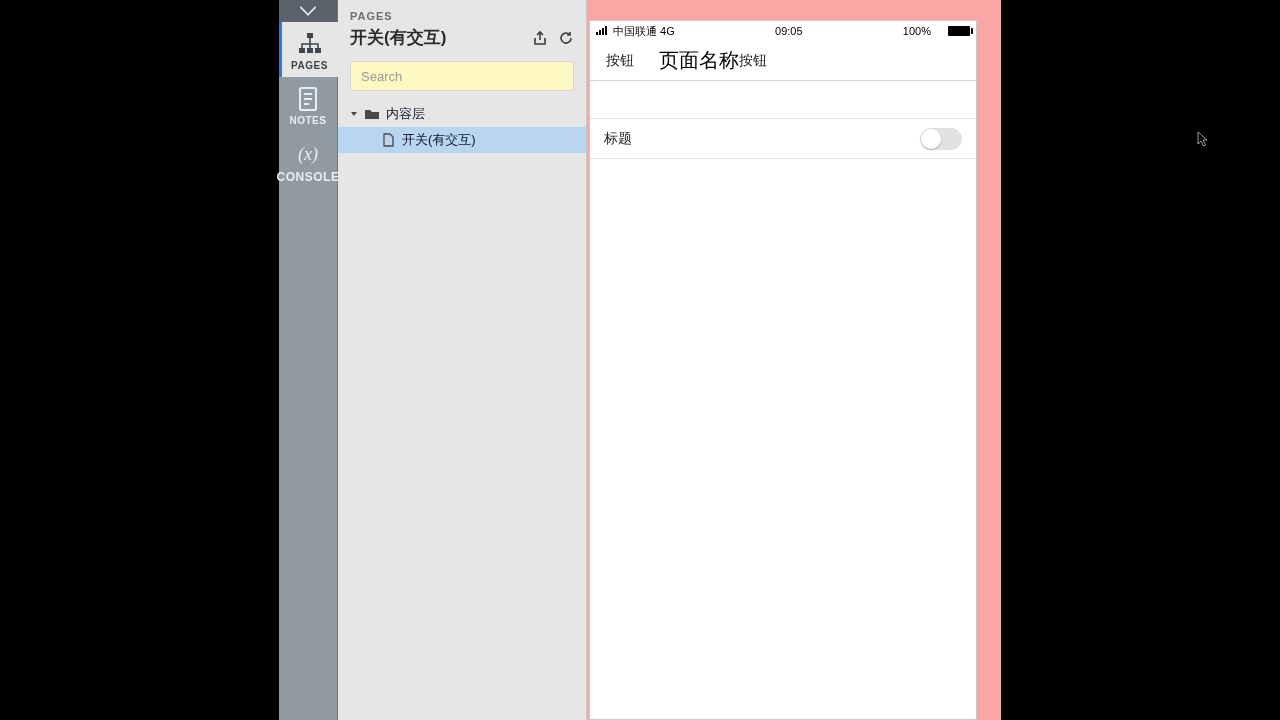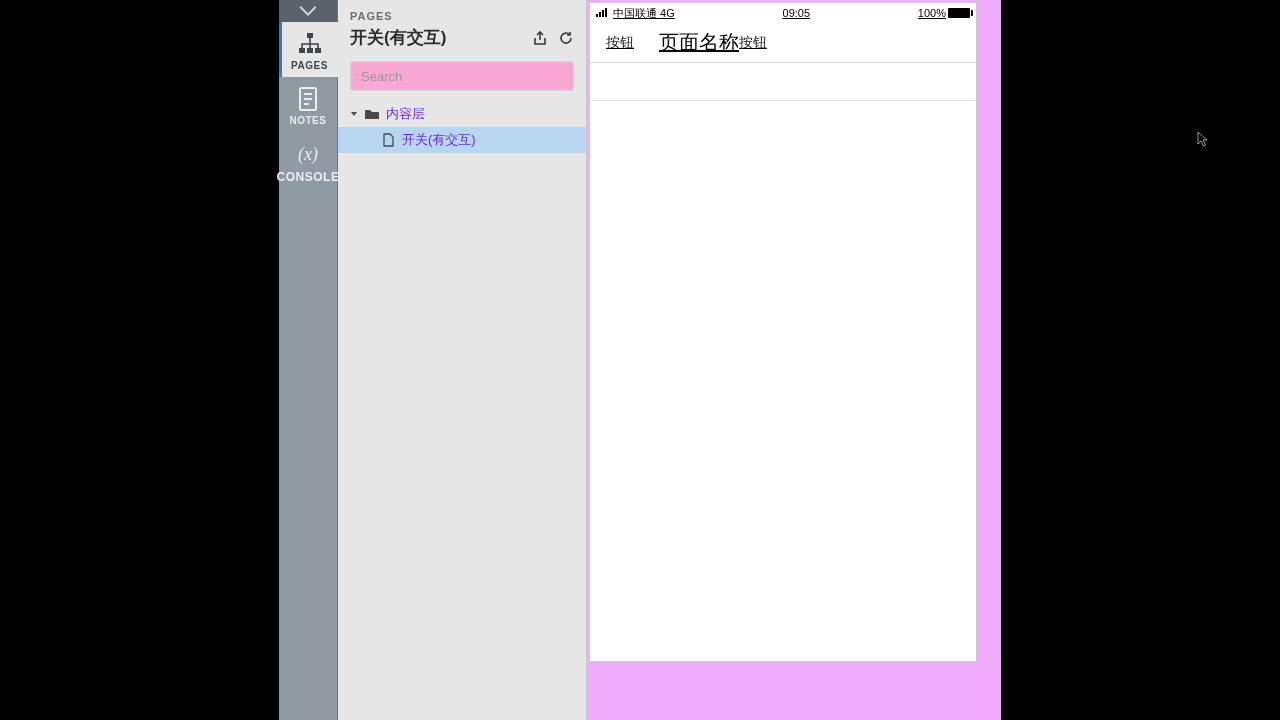--- a/index.html
+++ b/index.html
@@ -20,40 +20,40 @@
   
   .panel { width: 249px; background: #e6e6e6; display: flex; flex-direction: column; border-right: 1px solid #c7c9cb; }
   .panel-head { padding: 10px 12px 4px; }
   .panel-title-small { font-size: 11px; font-weight: 700; letter-spacing: 1px; color: #6a6f73; }
   .panel-title-row { display: flex; align-items: center; justify-content: space-between; margin-top: 4px; }
   .panel-title-big { font-size: 17px; font-weight: 700; color: #2b2b2b; }
   .panel-actions { display: flex; gap: 10px; }
   .panel-actions .ico { width: 16px; height: 16px; cursor: pointer; }
   .panel-actions .ico svg { fill: #3b3b3b; }
   .search-wrap { padding: 8px 12px 8px; }
-  .search { width: 100%; height: 30px; border: 1px solid #d2d4d6; border-radius: 3px; background: #f9a8d4; padding: 0 10px; font-size: 13px; color: #555; }
+  .search { width: 100%; height: 30px; border: 1px solid #d2d4d6; border-radius: 3px; background: #fef9c3; padding: 0 10px; font-size: 13px; color: #555; }
   .search::placeholder { color: #9a9a9a; }
-  .tree { padding: 2px 0; font-size: 13px; color: #6d28d9; }
+  .tree { padding: 2px 0; font-size: 13px; color: #0f172a; }
   .tree-row { display: flex; align-items: center; height: 26px; padding-left: 10px; cursor: pointer; }
   .tree-row.folder { }
   .tree-row .disclosure { width: 12px; height: 12px; margin-right: 4px; display:flex; align-items:center; justify-content:center; }
   .tree-row .disclosure svg { width:8px; height:8px; fill:#4a4a4a; }
   .tree-row .folder-ico { width: 16px; height: 12px; margin-right: 6px; }
   .tree-row .folder-ico svg { fill: #4a4a4a; }
   .tree-row.page { padding-left: 44px; }
   .tree-row.page.selected { background: #b8d6f0; }
   .tree-row .page-ico { width: 12px; height: 14px; margin-right: 8px; }
   .tree-row .page-ico svg { fill: none; stroke: #4a4a4a; stroke-width:1.3; }
   
-  .canvas { flex: 1; background: #f0abfc; position: relative; padding: 2px 12px 10px 2px; text-decoration: underline; }
+  .canvas { flex: 1; background: #fca5a5; position: relative; padding: 20px 12px 10px 2px; }
   .device { width: 388px; background: #fff; border: 1px solid #c9cbcd; margin: 0; }
   .statusbar { height: 20px; display: flex; align-items: center; justify-content: space-between; padding: 0 6px; font-size: 11px; color: #000; }
   .status-left { display: flex; align-items: center; gap: 3px; }
   .signal-ico svg { width: 14px; height: 10px; fill:#000; }
-  .status-right { display: flex; align-items: center; gap: 2px; }
+  .status-right { display: flex; align-items: center; gap: 17px; }
   .battery-ico { width: 22px; height: 10px; background:#000; border-radius:1px; position:relative; }
   .battery-ico::after { content:""; position:absolute; right:-3px; top:2px; width:2px; height:6px; background:#000; border-radius:0 1px 1px 0; }
   .navhead { height: 40px; border-bottom: 1px solid #d3d5d7; display: flex; align-items: center; justify-content: flex-start; padding: 0 16px; }
   .navhead .nb { font-size: 14px; color: #222; }
   .navhead .title { font-size: 20px; font-weight: 500; color: #000; margin-left: 25px; }
   .blankrow { height: 38px; border-bottom: 1px solid #e1e3e5; }
   .cell { height: 40px; border-bottom: 1px solid #e1e3e5; display: flex; align-items: center; justify-content: space-between; padding: 0 14px; }
   .cell-label { font-size: 14px; color: #222; }
   .switch { width: 42px; height: 22px; background: #e0e2e4; border-radius: 11px; position: relative; cursor: pointer; }
   .switch .knob { position: absolute; left: 1px; top: 1px; width: 20px; height: 20px; background: #fff; border-radius: 50%; box-shadow: 0 1px 2px rgba(0,0,0,0.25); }
@@ -169,20 +169,26 @@
           <span>100%</span>
           <span class="battery-ico"></span>
         </div>
       </div>
       <div class="navhead">
         <span class="nb">按钮</span>
         <span class="title">页面名称</span>
         <span class="nb">按钮</span>
       </div>
       <div class="blankrow"></div>
+      <div class="cell">
+        <span class="cell-label">标题</span>
+        <span class="switch">
+            <span class="knob"></span>
+          </span>
+      </div>
       <div class="device-body"></div>
     </div>
     <div class="cursor">
       <svg viewBox="0 0 12 16">
           <path d="M1 1 L1 13 L4 10 L6.5 15 L8.5 14 L6 9 L10 9 Z" fill="#000" stroke="#fff" stroke-width="0.6"></path>
         </svg>
     </div>
   </div>
 </div>
 

